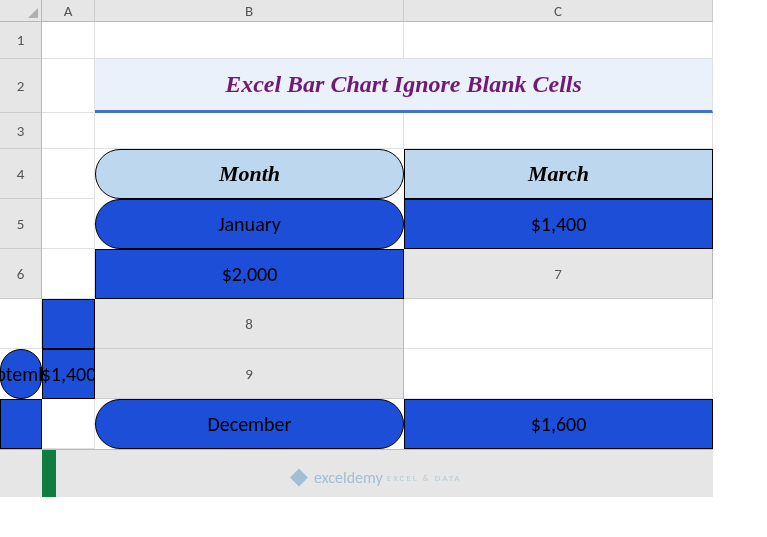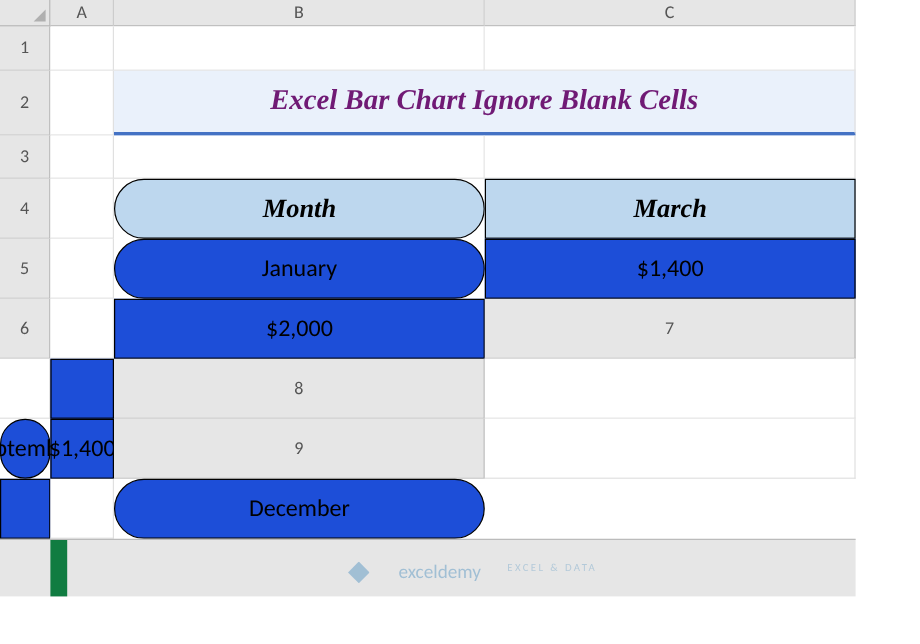--- a/index.html
+++ b/index.html
@@ -95,22 +95,22 @@
     top: 0;
     bottom: 0;
     width: 14px;
     background: #107c41;
   }
   .watermark {
     position: absolute;
     left: 290px;
     top: 468px;
     display: flex;
-    align-items: flex-start;
-    gap: 24px;
+    align-items: center;
+    gap: 6px;
     opacity: 0.55;
     font-size: 16px;
     color: #6aa0c7;
     pointer-events: none;
   }
   .watermark .wmicon {
     width: 18px; height: 18px;
     background: #6aa0c7;
     clip-path: polygon(50% 0, 100% 50%, 50% 100%, 0 50%);
     display: inline-block;
@@ -163,20 +163,21 @@
   <div class="cell"></div>
   <div class="cell tcell left">September</div>
   <div class="cell tcell">$1,400</div>
 
   <div class="rcell">9</div>
   <div class="cell"></div>
   <div class="cell tcell"></div>
 
   <div class="cell"></div>
   <div class="cell tcell left">December</div>
+  <div class="cell tcell">$1,600</div>
 
   <div class="row11"></div>
 </div>
 
 <div class="watermark">
   <span class="wmicon"></span>
   <span>exceldemy</span>
   <span class="sub">EXCEL &amp; DATA</span>
 </div>
 

